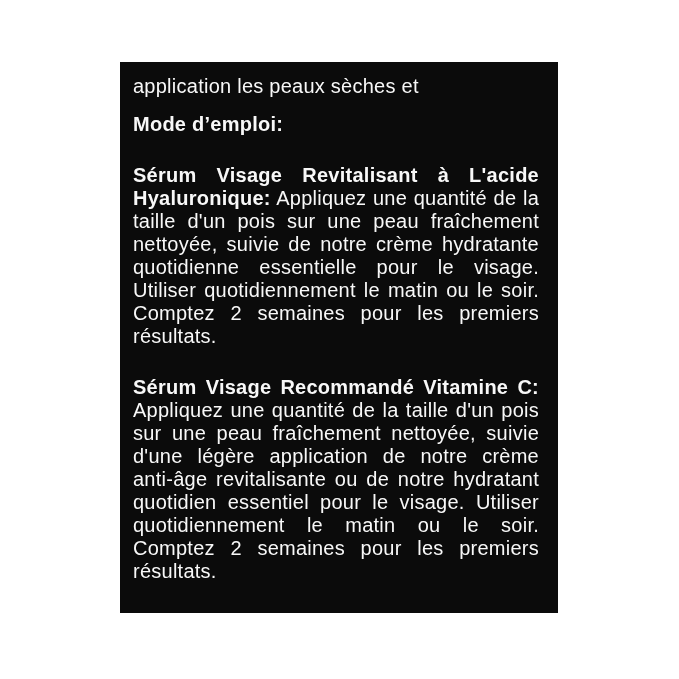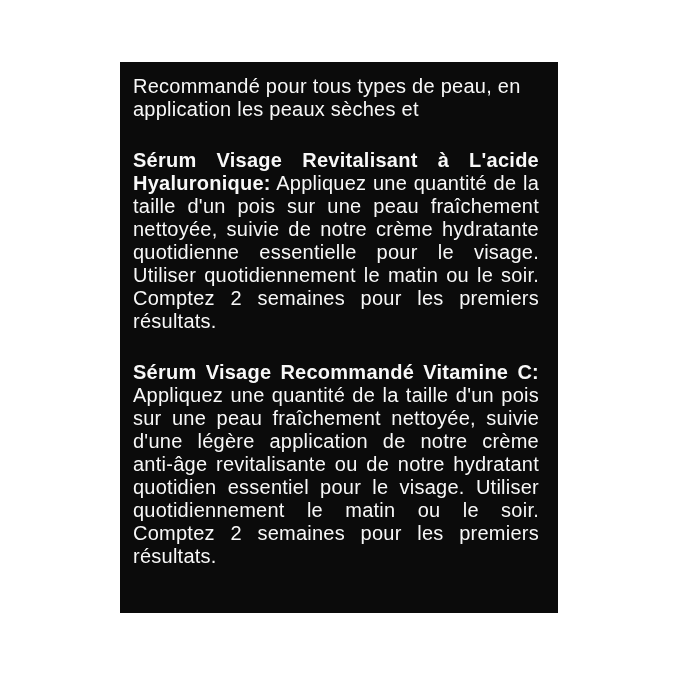--- a/index.html
+++ b/index.html
@@ -46,24 +46,24 @@
   .section-title {
     font-weight: bold;
   }
 </style>
 </head>
 <body>
 
 <div class="label-panel">
 
   <p class="para intro">
-    <span class="intro-line">Recommandé pour tous types de peau, en</span>
     <span class="intro-line">application les peaux sèches et</span>
   </p>
 
+  <p class="para heading">Mode d’emploi:</p>
 
   <p class="para section">
     <span class="section-title">Sérum Visage Revitalisant à L'acide Hyaluronique:</span>
     <span>Appliquez une quantité de la taille d'un pois sur une peau fraîchement nettoyée, suivie de notre crème hydratante quotidienne essentielle pour le visage. Utiliser quotidiennement le matin ou le soir. Comptez 2 semaines pour les premiers résultats.</span>
   </p>
 
   <p class="para section">
     <span class="section-title">Sérum Visage Recommandé Vitamine C:</span>
     <span>Appliquez une quantité de la taille d'un pois sur une peau fraîchement nettoyée, suivie d'une légère application de notre crème anti-âge revitalisante ou de notre hydratant quotidien essentiel pour le visage. Utiliser quotidiennement le matin ou le soir. Comptez 2 semaines pour les premiers résultats.</span>
   </p>

